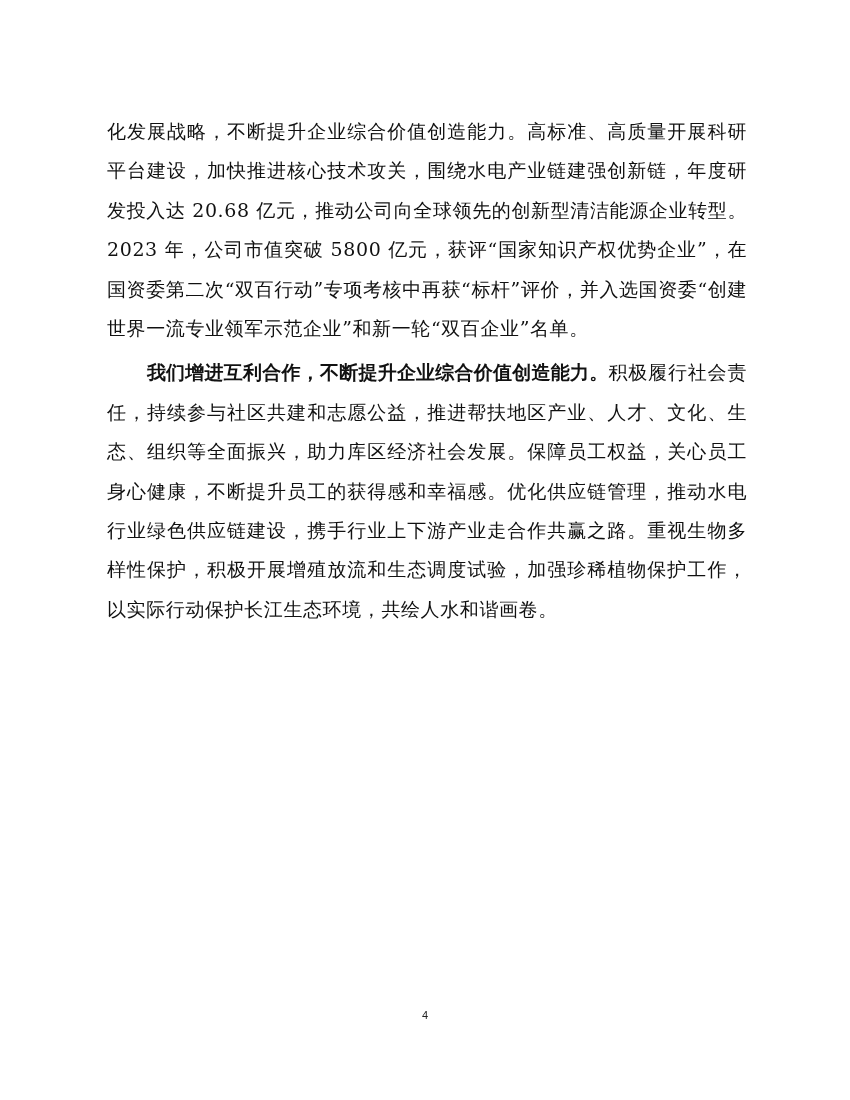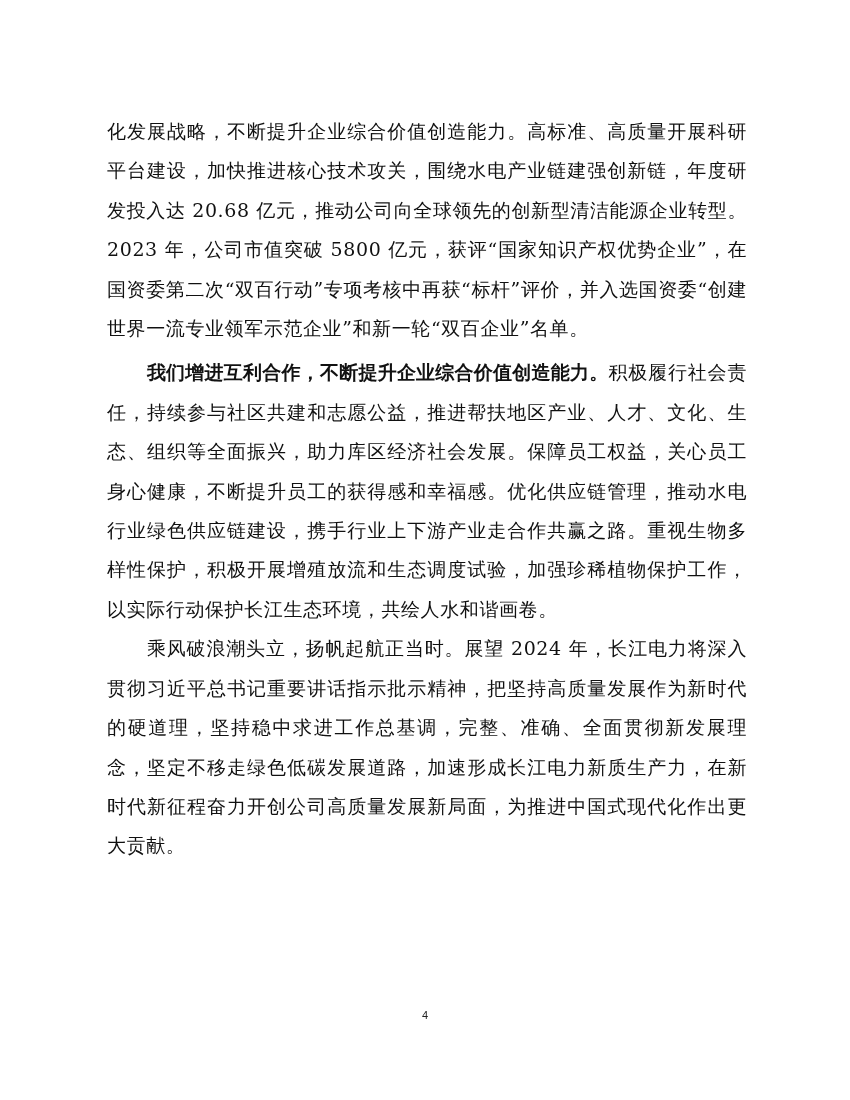--- a/index.html
+++ b/index.html
@@ -36,18 +36,15 @@
 <body>
 
 <div class="page">
   <div class="content">
     <p class="para">
       <span>化发展战略，不断提升企业综合价值创造能力。高标准、高质量开展科研平台建设，加快推进核心技术攻关，围绕水电产业链建强创新链，年度研发投入达 20.68 亿元，推动公司向全球领先的创新型清洁能源企业转型。2023 年，公司市值突破 5800 亿元，获评“国家知识产权优势企业”，在国资委第二次“双百行动”专项考核中再获“标杆”评价，并入选国资委“创建世界一流专业领军示范企业”和新一轮“双百企业”名单。</span>
     </p>
     <p class="para indent gap">
       <span class="bold">我们增进互利合作，不断提升企业综合价值创造能力。</span><span>积极履行社会责任，持续参与社区共建和志愿公益，推进帮扶地区产业、人才、文化、生态、组织等全面振兴，助力库区经济社会发展。保障员工权益，关心员工身心健康，不断提升员工的获得感和幸福感。优化供应链管理，推动水电行业绿色供应链建设，携手行业上下游产业走合作共赢之路。重视生物多样性保护，积极开展增殖放流和生态调度试验，加强珍稀植物保护工作，以实际行动保护长江生态环境，共绘人水和谐画卷。</span>
     </p>
-    <p class="para indent">
-      <span>乘风破浪潮头立，扬帆起航正当时。展望 2024 年，长江电力将深入贯彻习近平总书记重要讲话指示批示精神，把坚持高质量发展作为新时代的硬道理，坚持稳中求进工作总基调，完整、准确、全面贯彻新发展理念，坚定不移走绿色低碳发展道路，加速形成长江电力新质生产力，在新时代新征程奋力开创公司高质量发展新局面，为推进中国式现代化作出更大贡献。</span>
-    </p>
   </div>
   <div class="page-number">4</div>
 </div>
 
 </body></html>

